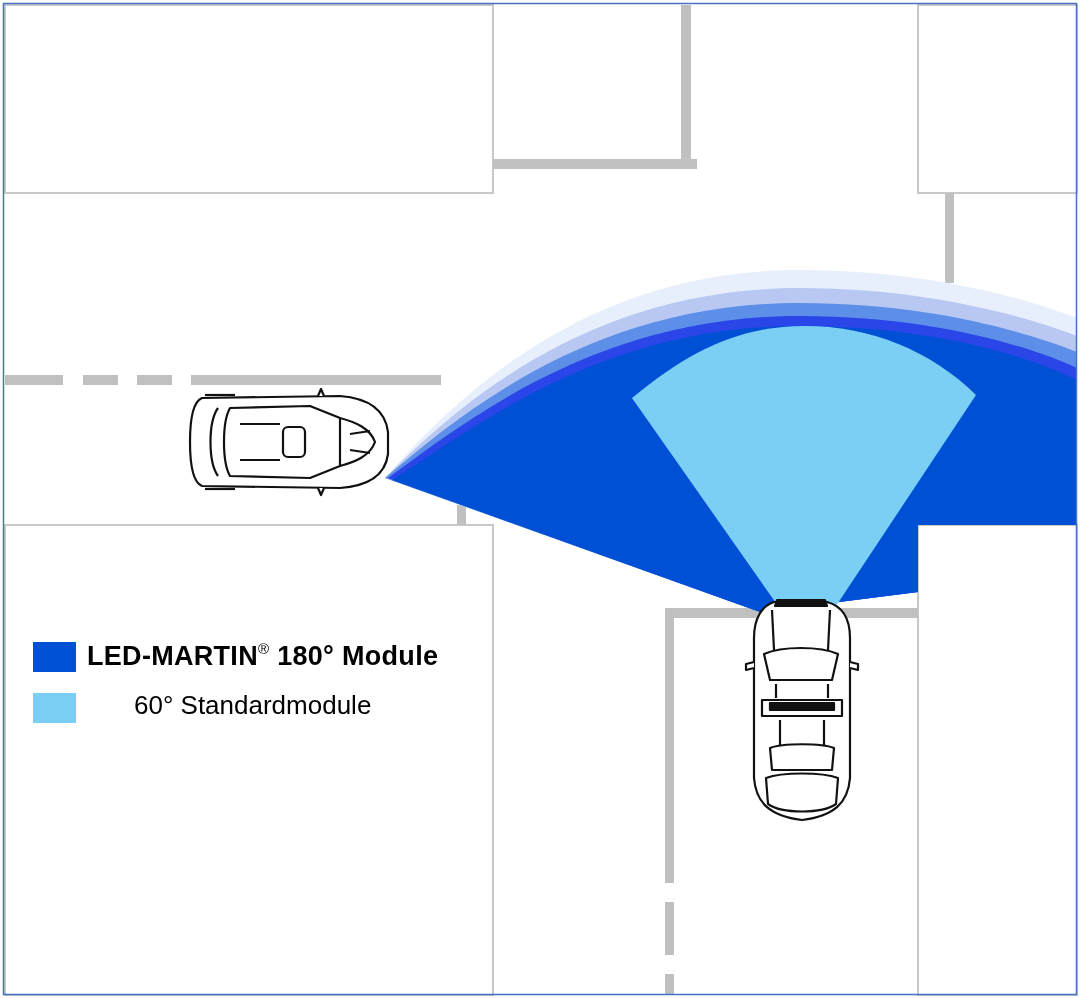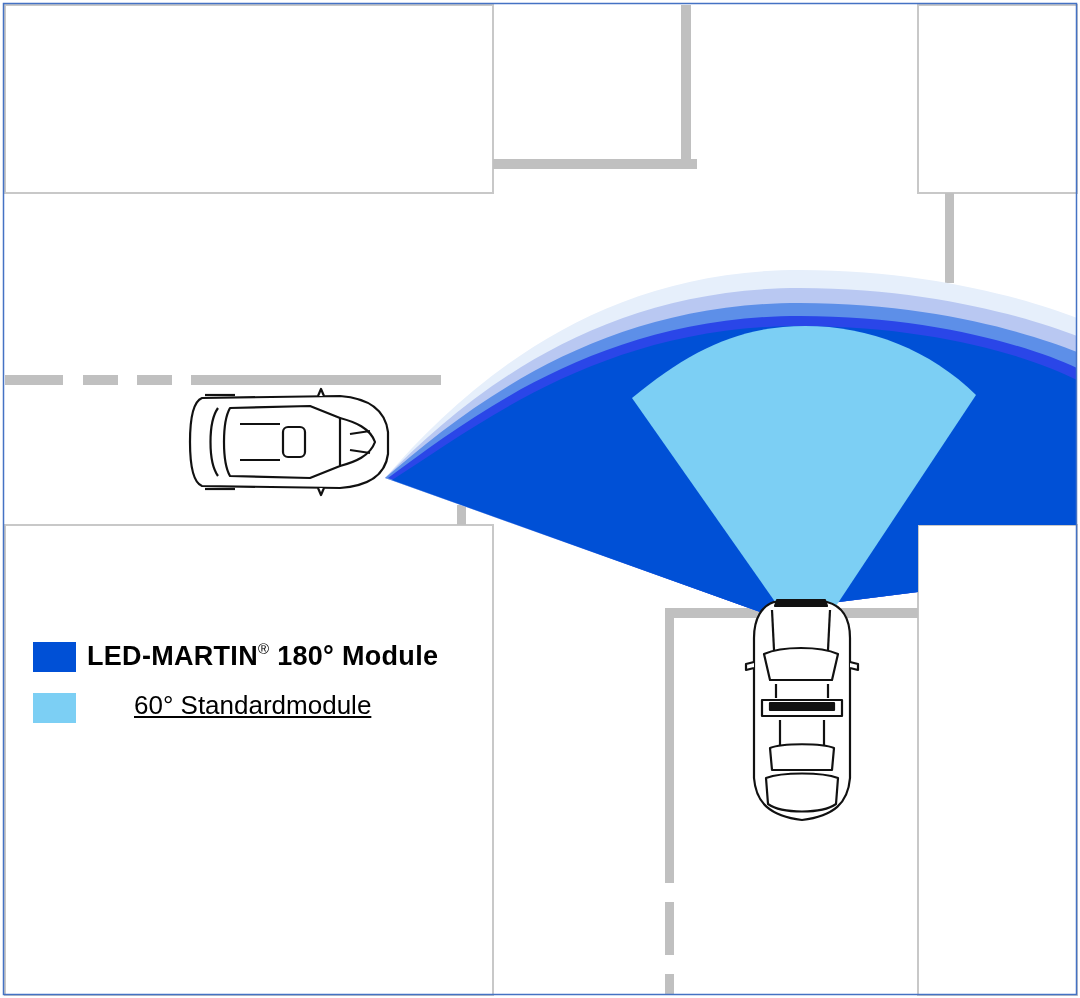--- a/index.html
+++ b/index.html
@@ -6,21 +6,21 @@
   body { width: 1080px; height: 998px; position: relative; overflow: hidden; font-family: "Liberation Sans", sans-serif; }
   .stage { position: absolute; left: 0; top: 0; width: 1080px; height: 998px; }
   svg.scene { position: absolute; left: 0; top: 0; }
   .legend { position: absolute; left: 33px; top: 638px; width: 460px; }
   .legend-row { position: relative; height: 54px; }
   .swatch { position: absolute; left: 0; width: 43px; height: 30px; }
   .legend-label { position: absolute; white-space: nowrap; color: #000; }
   .row-primary .swatch { top: 4px; }
   .row-primary .legend-label { left: 54px; top: 2px; font-size: 27px; font-weight: bold; letter-spacing: 0.3px; }
   .row-secondary .swatch { top: 1px; }
-  .row-secondary .legend-label { left: 101px; top: -2px; font-size: 26px; font-weight: normal; text-decoration: underline; }
+  .row-secondary .legend-label { left: 101px; top: -2px; font-size: 26px; font-weight: normal; }
   sup.reg { font-size: 15px; vertical-align: 11px; font-weight: normal; }
 </style>
 </head>
 <body>
 
 <div class="stage">
   <svg class="scene" width="1080" height="998" viewBox="0 0 1080 998">
 
     <rect x="0" y="0" width="1080" height="998" fill="#ffffff"></rect>
 

